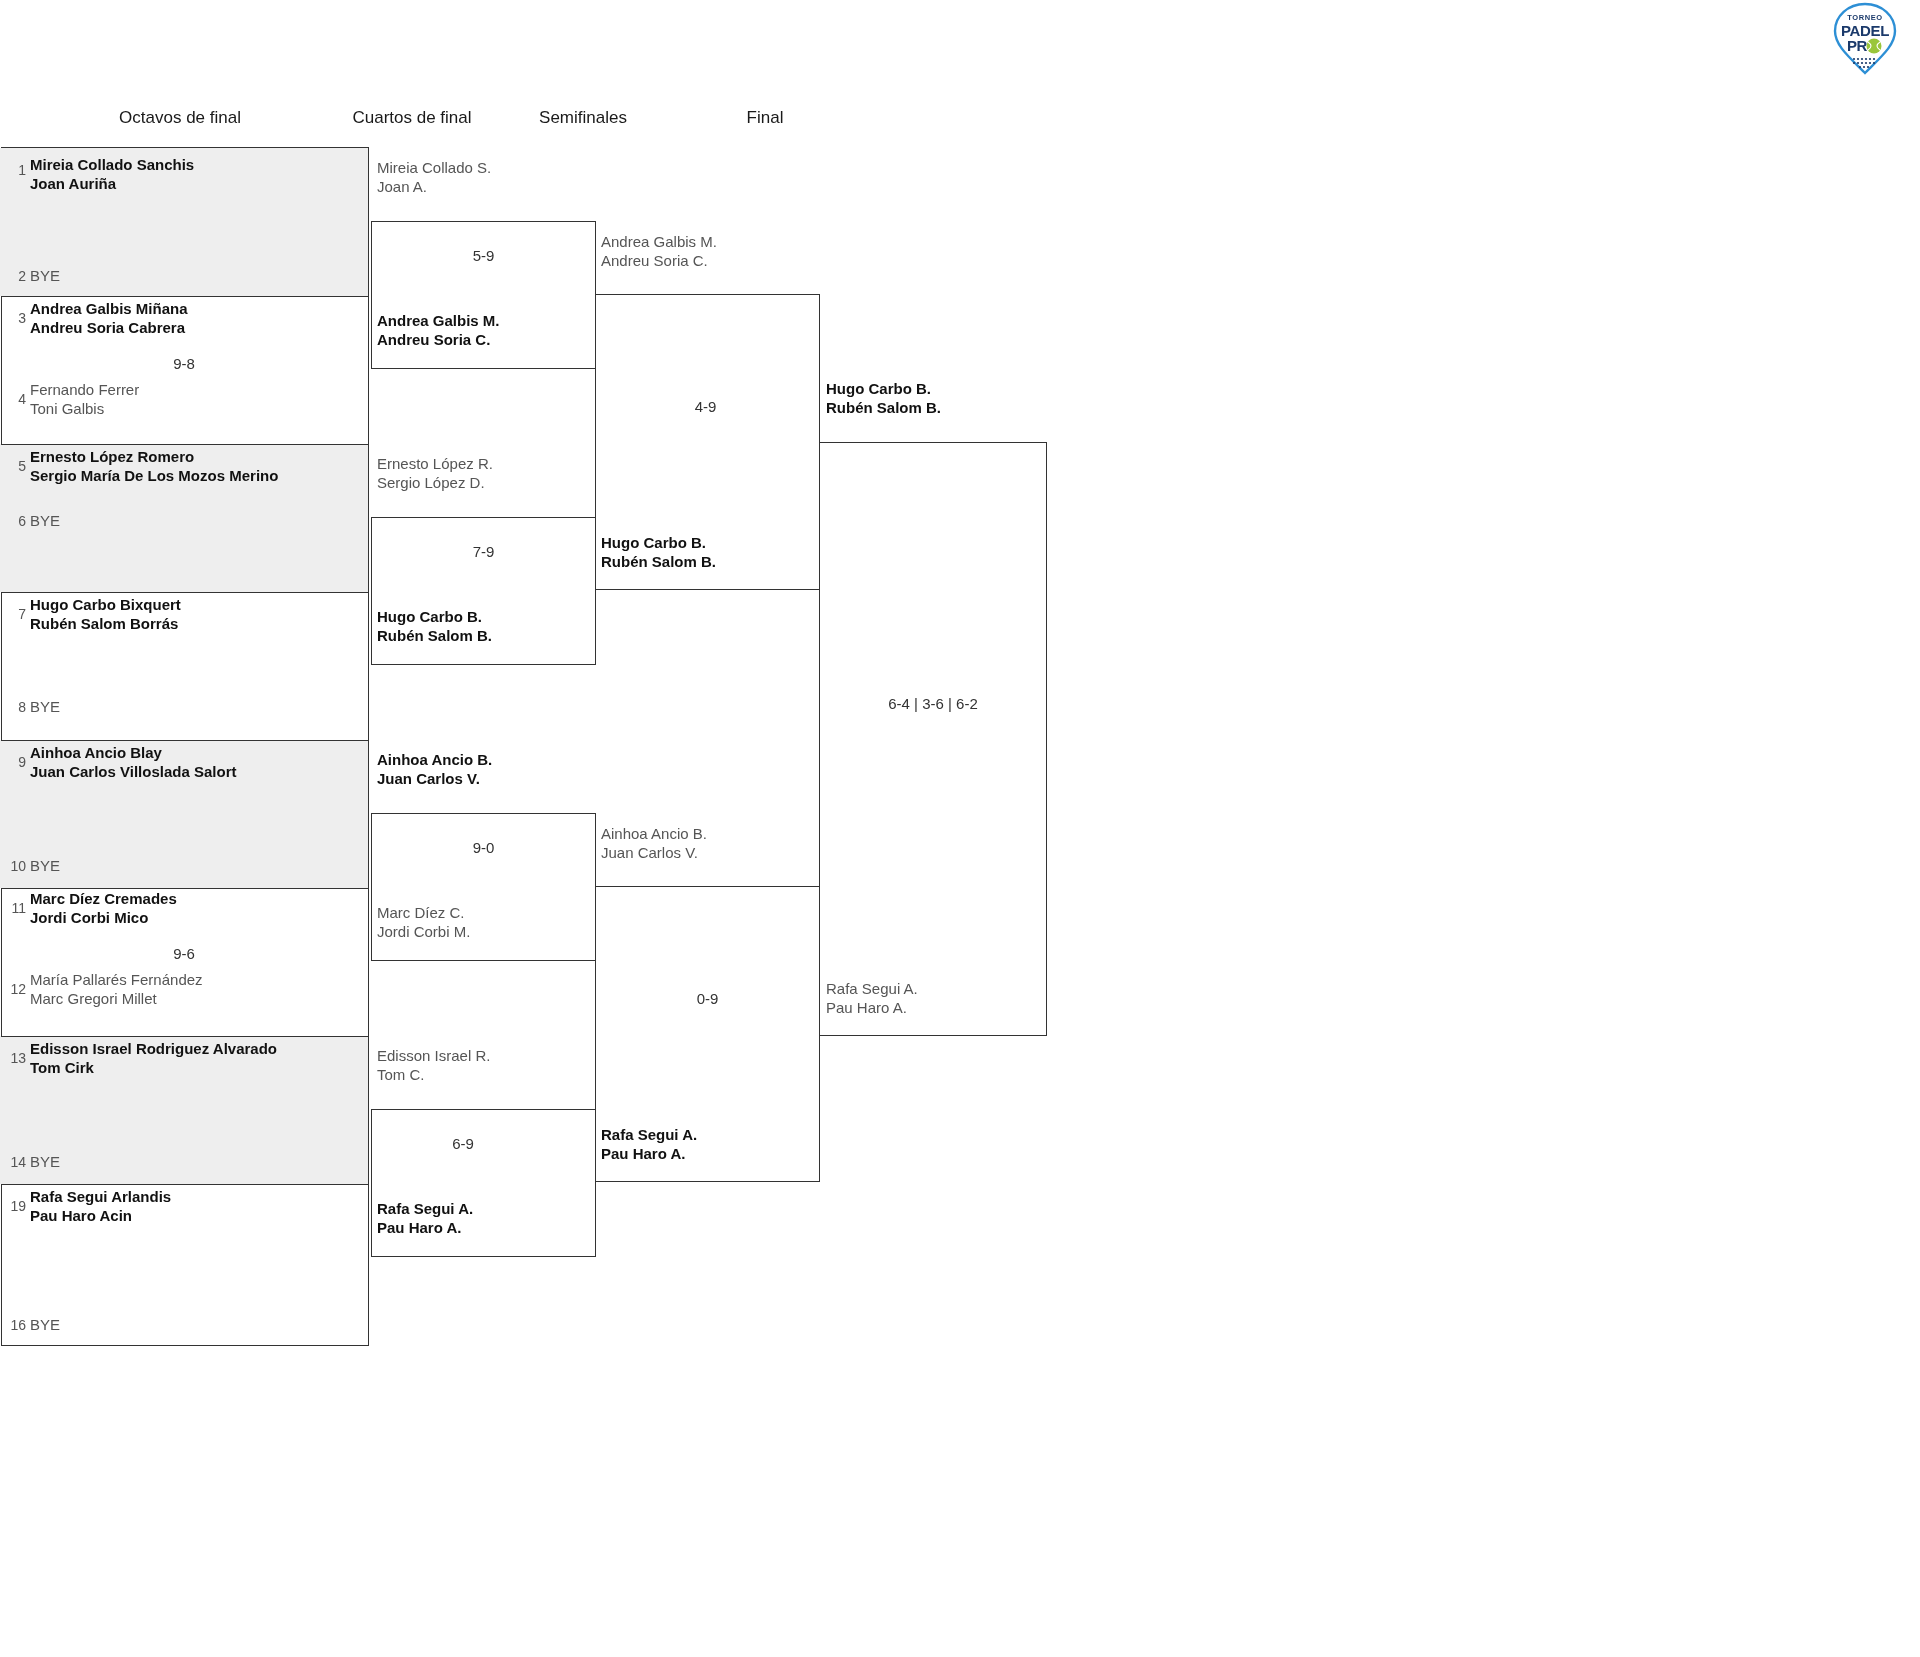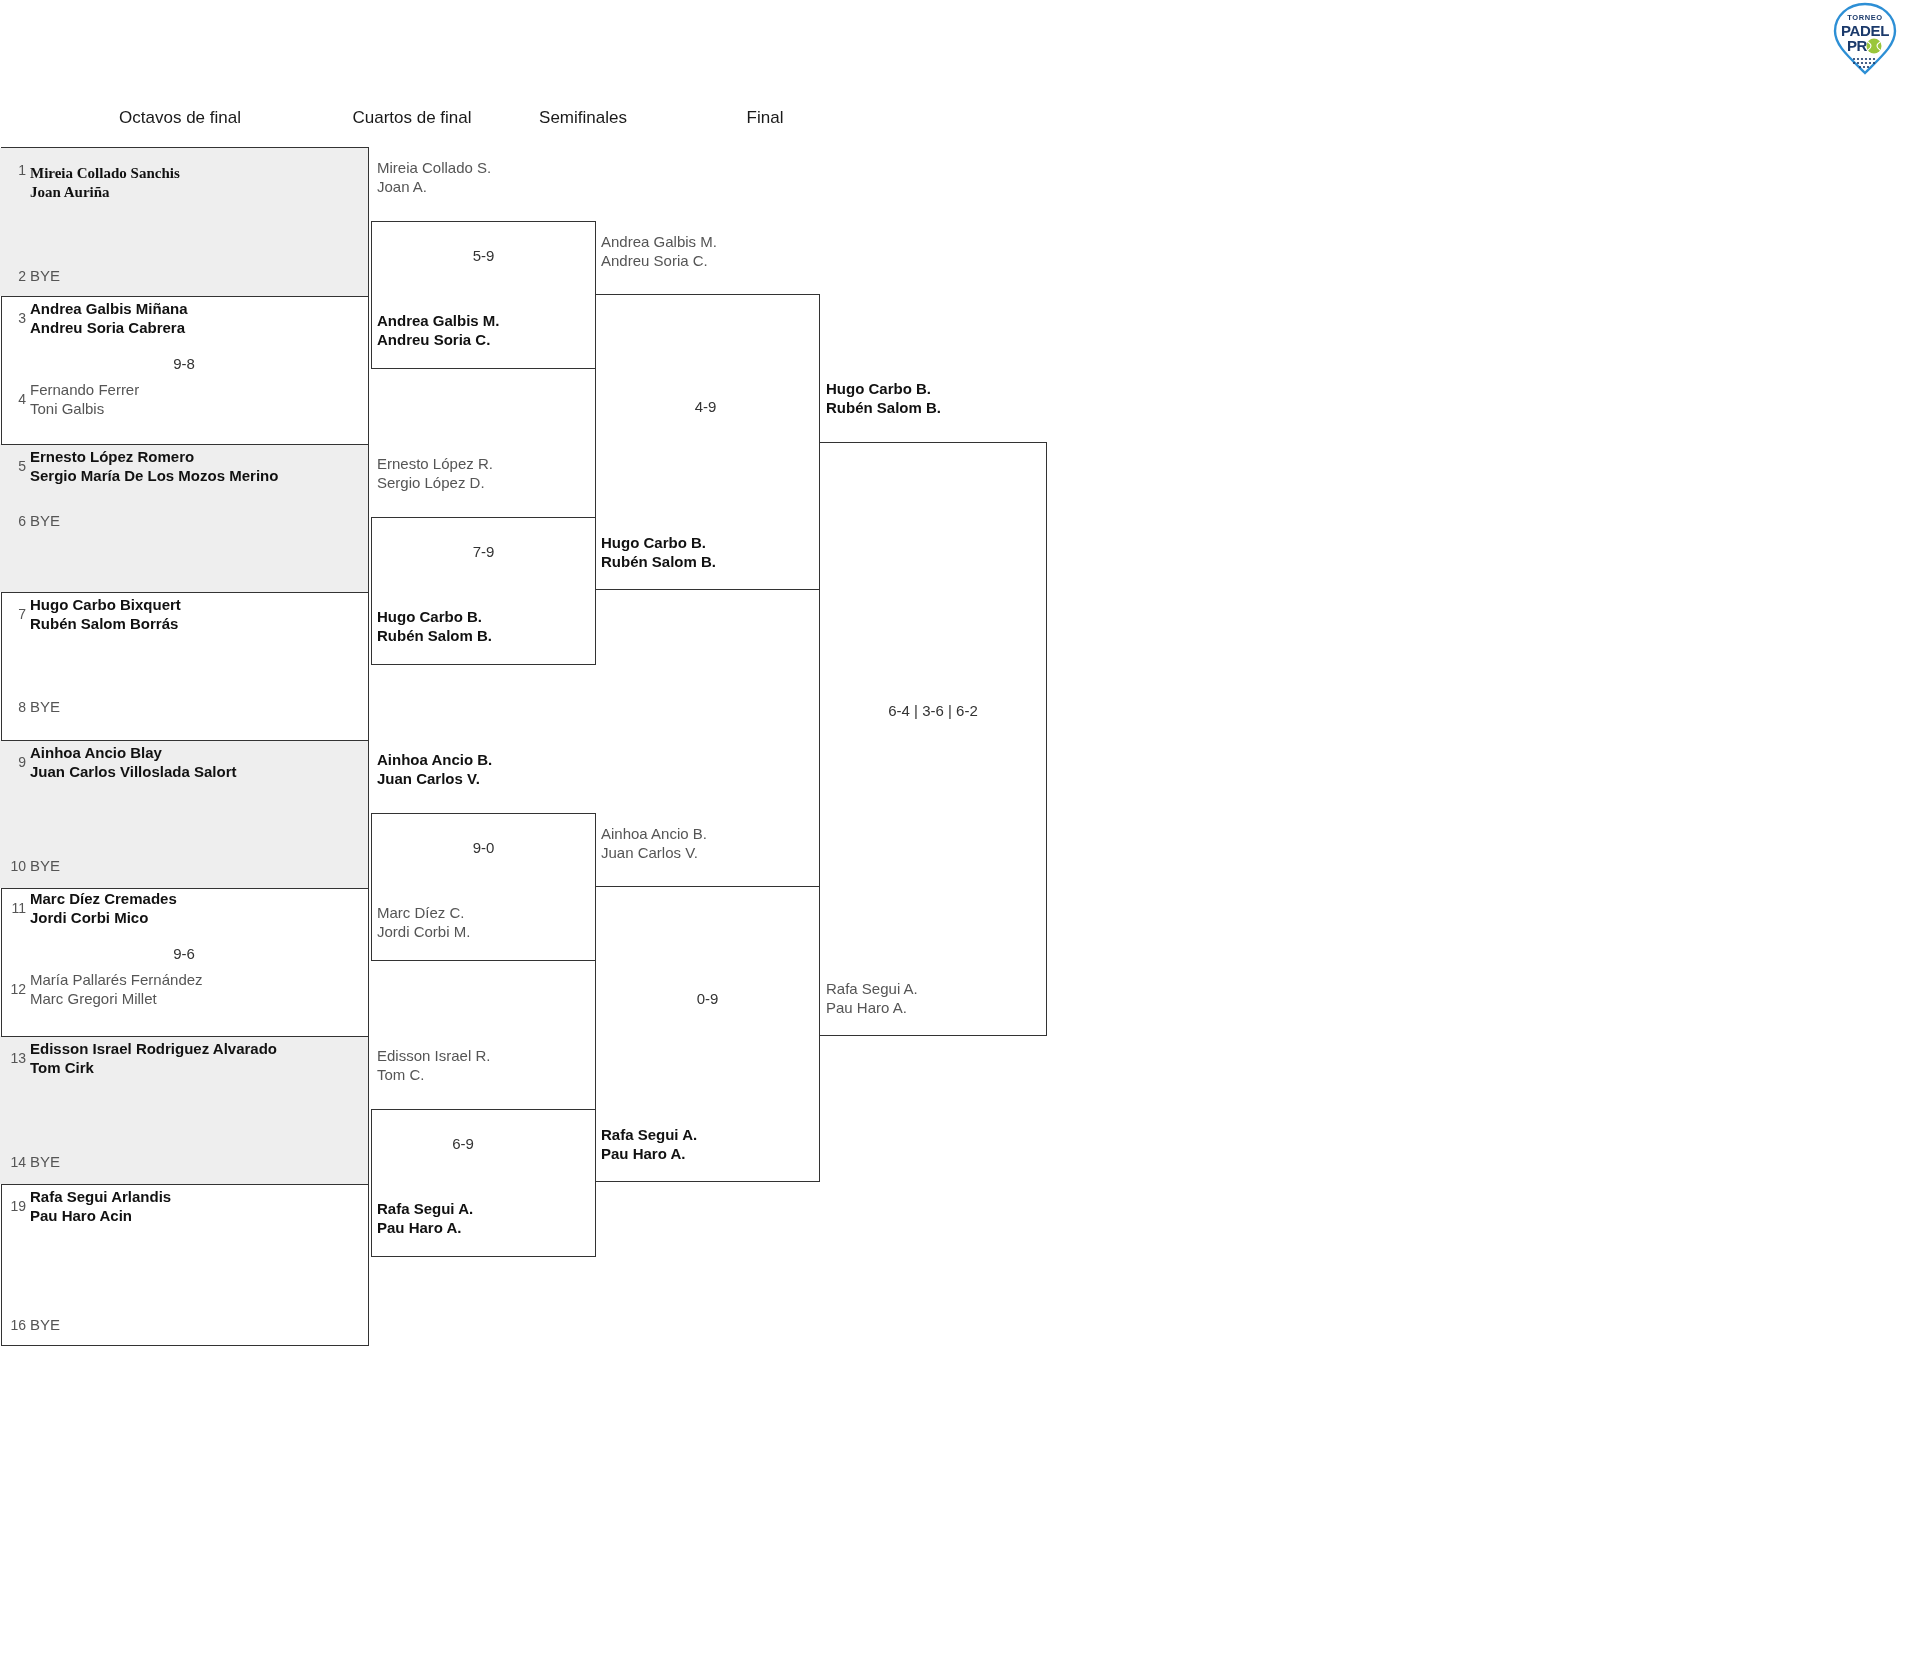--- a/index.html
+++ b/index.html
@@ -182,21 +182,21 @@
   <div class="r1-sep" style="top:296px;"></div>
   <div class="r1-sep" style="top:444px;"></div>
   <div class="r1-sep" style="top:592px;"></div>
   <div class="r1-sep" style="top:740px;"></div>
   <div class="r1-sep" style="top:888px;"></div>
   <div class="r1-sep" style="top:1036px;"></div>
   <div class="r1-sep" style="top:1184px;"></div>
 
   <div class="r1-slot" style="top:152px;">
     <span class="r1-seed" style="top:9px;">1</span>
-    <span class="r1-names win" style="top:12px;font-family:Liberation Serif, serif;">
+    <span class="r1-names win" style="top:4px;">
       <span class="nm">Mireia Collado Sanchis</span>
       <span class="nm">Joan Auriña</span>
     </span>
   </div>
   <div class="r1-slot" style="top:267px;">
     <span class="r1-seed" style="top:0px;">2</span>
     <span class="r1-bye">BYE</span>
   </div>
   <div class="r1-score" style="top:290px;"></div>
 
@@ -363,15 +363,15 @@
 
   <div class="mbox" style="left:819px; top:442px; width:228px; height:594px;"></div>
   <div class="lbl win" style="left:826px; top:379px;">
     <span class="nm">Hugo Carbo B.</span>
     <span class="nm">Rubén Salom B.</span>
   </div>
   <div class="lbl lose" style="left:826px; top:979px;">
     <span class="nm">Rafa Segui A.</span>
     <span class="nm">Pau Haro A.</span>
   </div>
-  <div class="boxscore" style="left:819px; top:695px; width:228px;margin-top:7px;">6-4 | 3-6 | 6-2</div>
+  <div class="boxscore" style="left:819px; top:695px; width:228px;">6-4 | 3-6 | 6-2</div>
 
 </div>
 
 </body></html>

